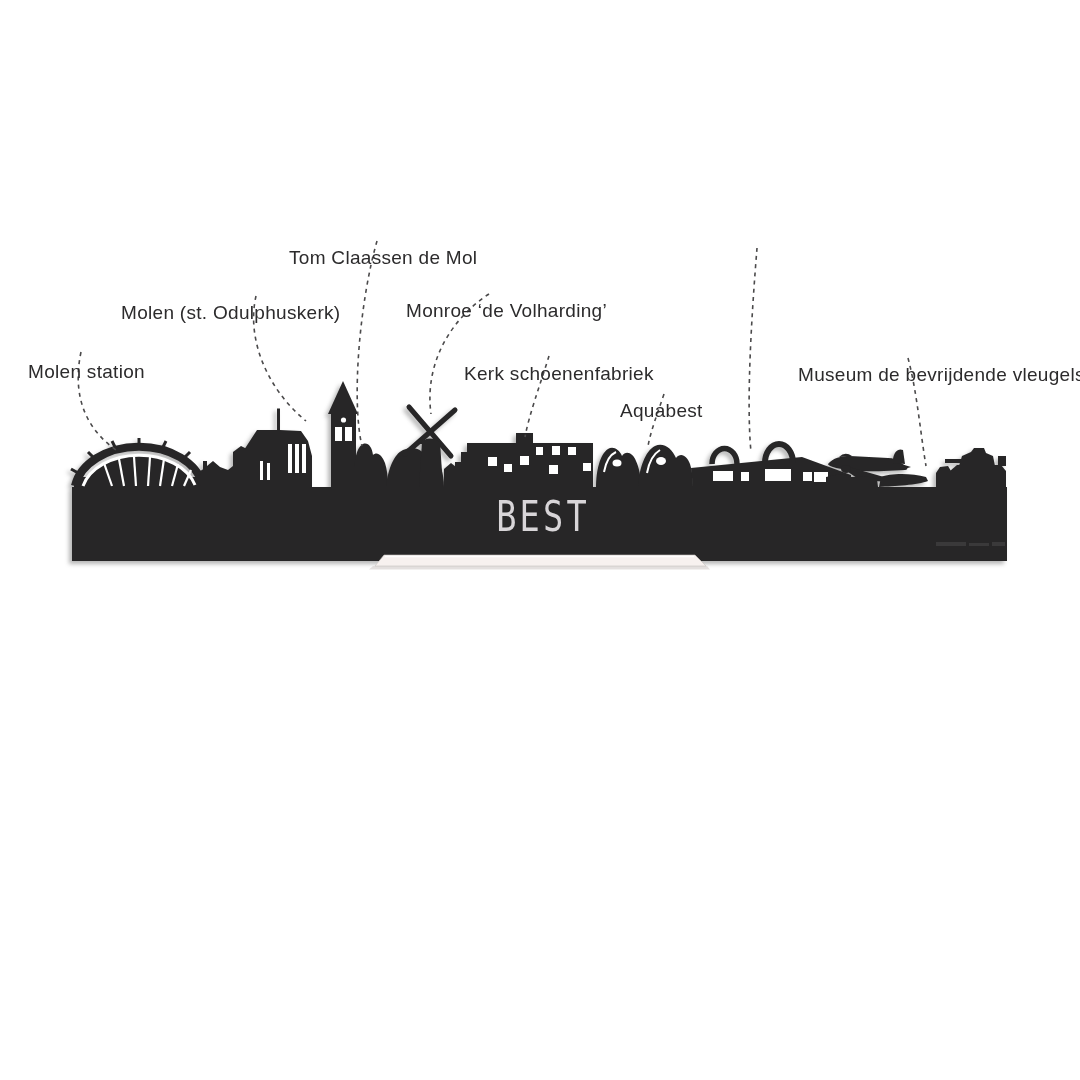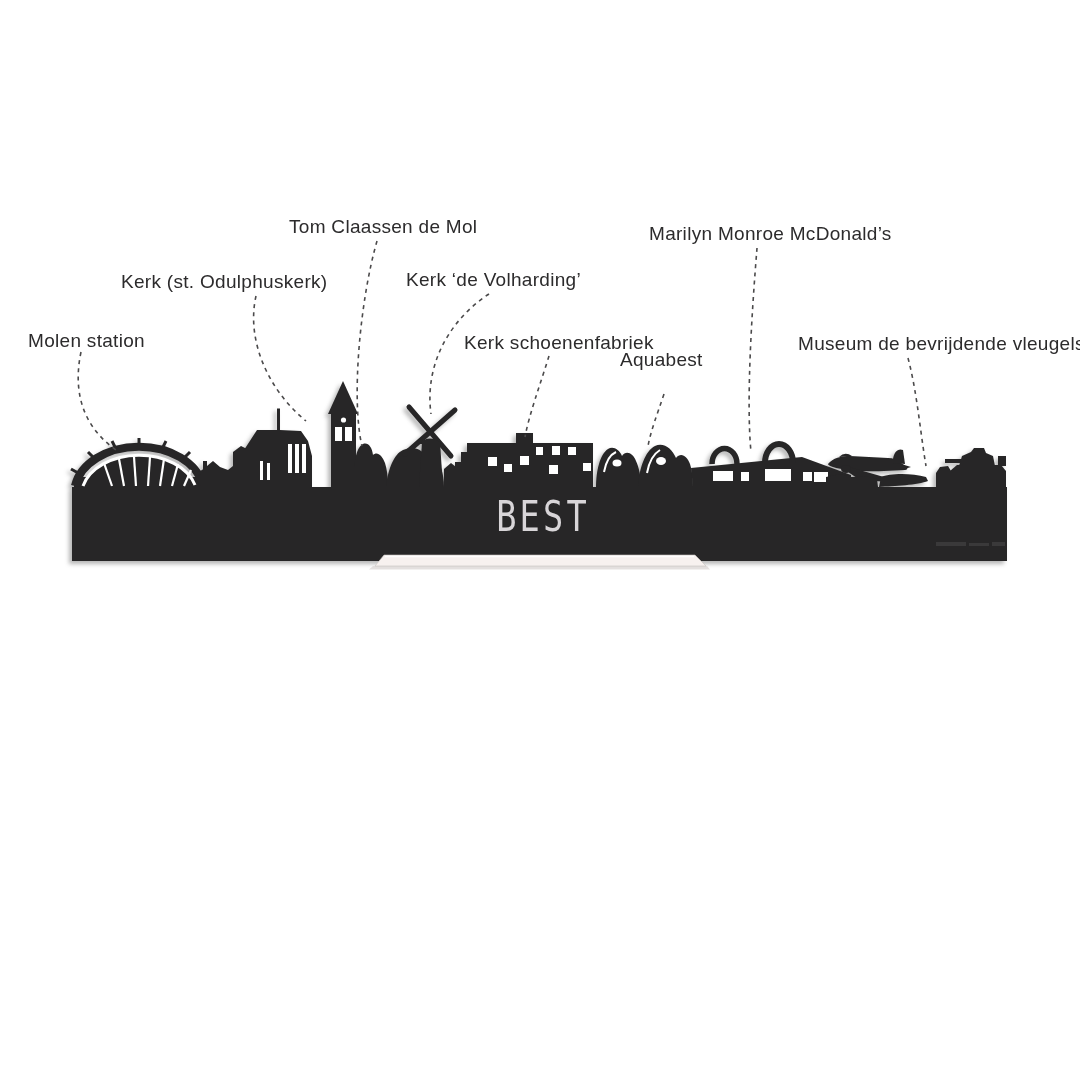--- a/index.html
+++ b/index.html
@@ -11,20 +11,21 @@
     font-family:"Liberation Sans", sans-serif;
   }
   .stage svg{position:absolute;left:0;top:0;}
   .label{
     position:absolute;
     font-size:19px;
     line-height:20px;
     letter-spacing:0.3px;
     color:#2c2b2c;
     white-space:nowrap;
+    margin-top:31px;
   }
   .ink{fill:#272627;stroke:none;}
   .inkline{stroke:#272627;fill:none;}
   .cut{fill:#ffffff;stroke:none;}
   .cutline{stroke:#ffffff;fill:none;}
   .shadowed{filter:drop-shadow(-3px 3px 2px rgba(45,45,45,0.35));}
   .leader{stroke:#4b4a4b;stroke-width:1.6;fill:none;stroke-dasharray:4 4.2;}
   .name-cutout{
     font-family:"DejaVu Sans Mono", monospace;
     font-size:42px;
@@ -180,21 +181,20 @@
       <path class="leader" d="M 377 241 C 360 300 351 400 362 446"></path>
       <path class="leader" d="M 489 294 C 452 318 424 362 431 414"></path>
       <path class="leader" d="M 549 356 C 540 385 529 415 525 437"></path>
       <path class="leader" d="M 664 394 C 657 415 651 430 648 446"></path>
       <path class="leader" d="M 757 248 C 752 310 746 400 751 452"></path>
       <path class="leader" d="M 908 358 C 917 392 920 430 926 466"></path>
     </g>
   </svg>
 
   <div class="label" style="left:28px;top:331px">Molen station</div>
-  <div class="label" style="left:121px;top:272px">Kerk (st. Odulphuskerk)</div>
+  <div class="label" style="left:121px;top:272px">Molen (st. Odulphuskerk)</div>
   <div class="label" style="left:289px;top:217px">Tom Claassen de Mol</div>
-  <div class="label" style="left:406px;top:270px">Kerk ‘de Volharding’</div>
+  <div class="label" style="left:406px;top:270px">Monroe ‘de Volharding’</div>
   <div class="label" style="left:464px;top:333px">Kerk schoenenfabriek</div>
-  <div class="label" style="left:620px;top:350px">Aquabest</div>
-  <div class="label" style="left:649px;top:224px">Marilyn Monroe McDonald’s</div>
+  <div class="label" style="left:620px;top:370px">Aquabest</div>
   <div class="label" style="left:798px;top:334px">Museum de bevrijdende vleugels</div>
 
 </div>
 
 </body></html>

